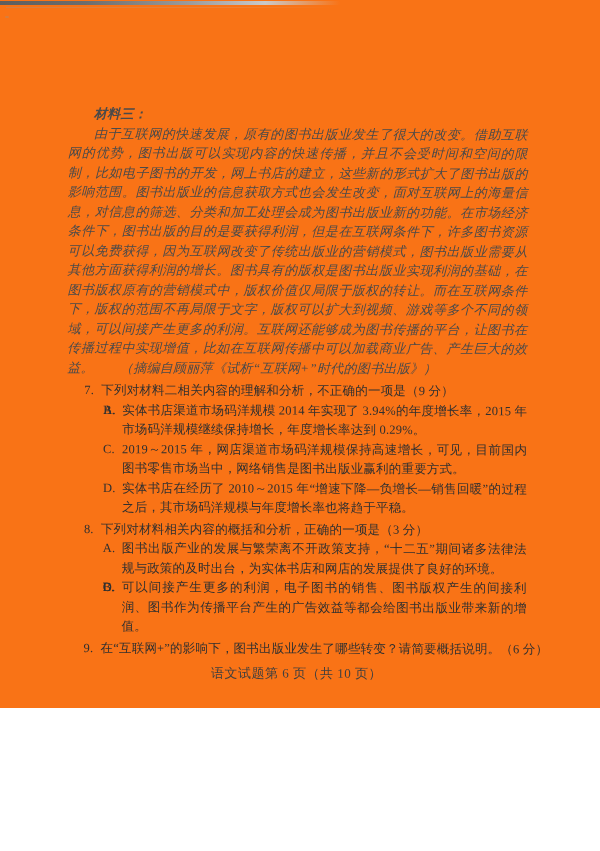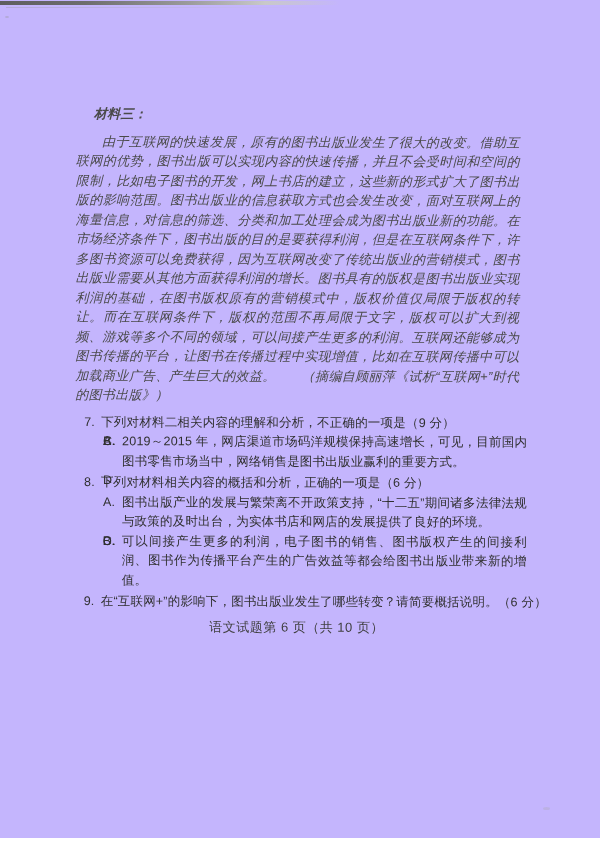--- a/index.html
+++ b/index.html
@@ -1,21 +1,21 @@
 <!DOCTYPE html>
 <html><head>
 <meta charset="utf-8">
 <style>
   html,body{margin:0;padding:0;background:#ffffff;}
   .page{
     position:relative;
-    width:600px;height:838px;
-    background:#c4b5fd;
+    width:600px;height:708px;
+    background:#f97316;
     overflow:hidden;
-    font-family:Liberation Sans, sans-serif;
+    font-family:Liberation Serif, serif;
   }
   
   .scan-strip{
     position:absolute;top:1px;left:0;
     width:340px;height:4px;
     background:linear-gradient(to right,#5e5e5e 0%,#6d6d6d 25%,#9a9a9a 55%,#c9c9c9 78%,rgba(210,210,210,0) 100%);
   }
   .scan-strip2{
     position:absolute;top:7px;left:6px;
     width:328px;height:1px;
@@ -39,21 +39,21 @@
     letter-spacing:0.3px;
     font-style:italic;
     text-align:justify;
   }
   .material-label{
     margin-left:26px;
     font-weight:bold;
   }
   .material-text{
     text-indent:2em;
-    margin:8px;
+    margin:0;
   }
   .attr-gap{display:inline-block;width:26px;}
 
   
   .questions{
     margin-top:4px;
     color:#303030;
     font-size:12.5px;line-height:19.5px;
     letter-spacing:0.2px;
   }
@@ -85,26 +85,26 @@
 
     <div class="material">
       <div class="material-label">材料三：</div>
       <p class="material-text"><span>由于互联网的快速发展，原有的图书出版业发生了很大的改变。借助互联网的优势，图书出版可以实现内容的快速传播，并且不会受时间和空间的限制，比如电子图书的开发，网上书店的建立，这些新的形式扩大了图书出版的影响范围。图书出版业的信息获取方式也会发生改变，面对互联网上的海量信息，对信息的筛选、分类和加工处理会成为图书出版业新的功能。在市场经济条件下，图书出版的目的是要获得利润，但是在互联网条件下，许多图书资源可以免费获得，因为互联网改变了传统出版业的营销模式，图书出版业需要从其他方面获得利润的增长。图书具有的版权是图书出版业实现利润的基础，在图书版权原有的营销模式中，版权价值仅局限于版权的转让。而在互联网条件下，版权的范围不再局限于文字，版权可以扩大到视频、游戏等多个不同的领域，可以间接产生更多的利润。互联网还能够成为图书传播的平台，让图书在传播过程中实现增值，比如在互联网传播中可以加载商业广告、产生巨大的效益。</span><span class="attr-gap"></span><span>（摘编自顾丽萍《试析“互联网+”时代的图书出版》）</span></p>
     </div>
 
     <div class="questions">
         <div class="question">
           <div class="q-row"><span class="q-num">7.</span><span class="q-stem">下列对材料二相关内容的理解和分析，不正确的一项是（9 分）</span></div>
           <div class="option"><span class="opt-label">A.</span></div>
-          <div class="option"><span class="opt-label">B.</span></div>
+          <div class="option"><span class="opt-label">B.</span><span class="opt-text">实体书店渠道市场码洋规模 2014 年实现了 3.94%的年度增长率，2015 年市场码洋规模继续保持增长，年度增长率达到 0.29%。</span></div>
           <div class="option"><span class="opt-label">C.</span><span class="opt-text">2019～2015 年，网店渠道市场码洋规模保持高速增长，可见，目前国内图书零售市场当中，网络销售是图书出版业赢利的重要方式。</span></div>
-          <div class="option"><span class="opt-label">D.</span></div>
+          <div class="option"><span class="opt-label">D.</span><span class="opt-text">实体书店在经历了 2010～2015 年“增速下降—负增长—销售回暖”的过程之后，其市场码洋规模与年度增长率也将趋于平稳。</span></div>
         </div>
         <div class="question">
-          <div class="q-row"><span class="q-num">8.</span><span class="q-stem">下列对材料相关内容的概括和分析，正确的一项是（6 分）</span></div>
+          <div class="q-row"><span class="q-num">8.</span><span class="q-stem">下列对材料相关内容的概括和分析，正确的一项是（3 分）</span></div>
           <div class="option"><span class="opt-label">A.</span><span class="opt-text">图书出版产业的发展与繁荣离不开政策支持，“十二五”期间诸多法律法规与政策的及时出台，为实体书店和网店的发展提供了良好的环境。</span></div>
           <div class="option"><span class="opt-label">B.</span></div>
           <div class="option"><span class="opt-label">C.</span></div>
           <div class="option"><span class="opt-label">D.</span><span class="opt-text">可以间接产生更多的利润，电子图书的销售、图书版权产生的间接利润、图书作为传播平台产生的广告效益等都会给图书出版业带来新的增值。</span></div>
         </div>
         <div class="question">
           <div class="q-row"><span class="q-num">9.</span><span class="q-stem">在“互联网+”的影响下，图书出版业发生了哪些转变？请简要概括说明。（6 分）</span></div>
         </div>
       </div>
 

